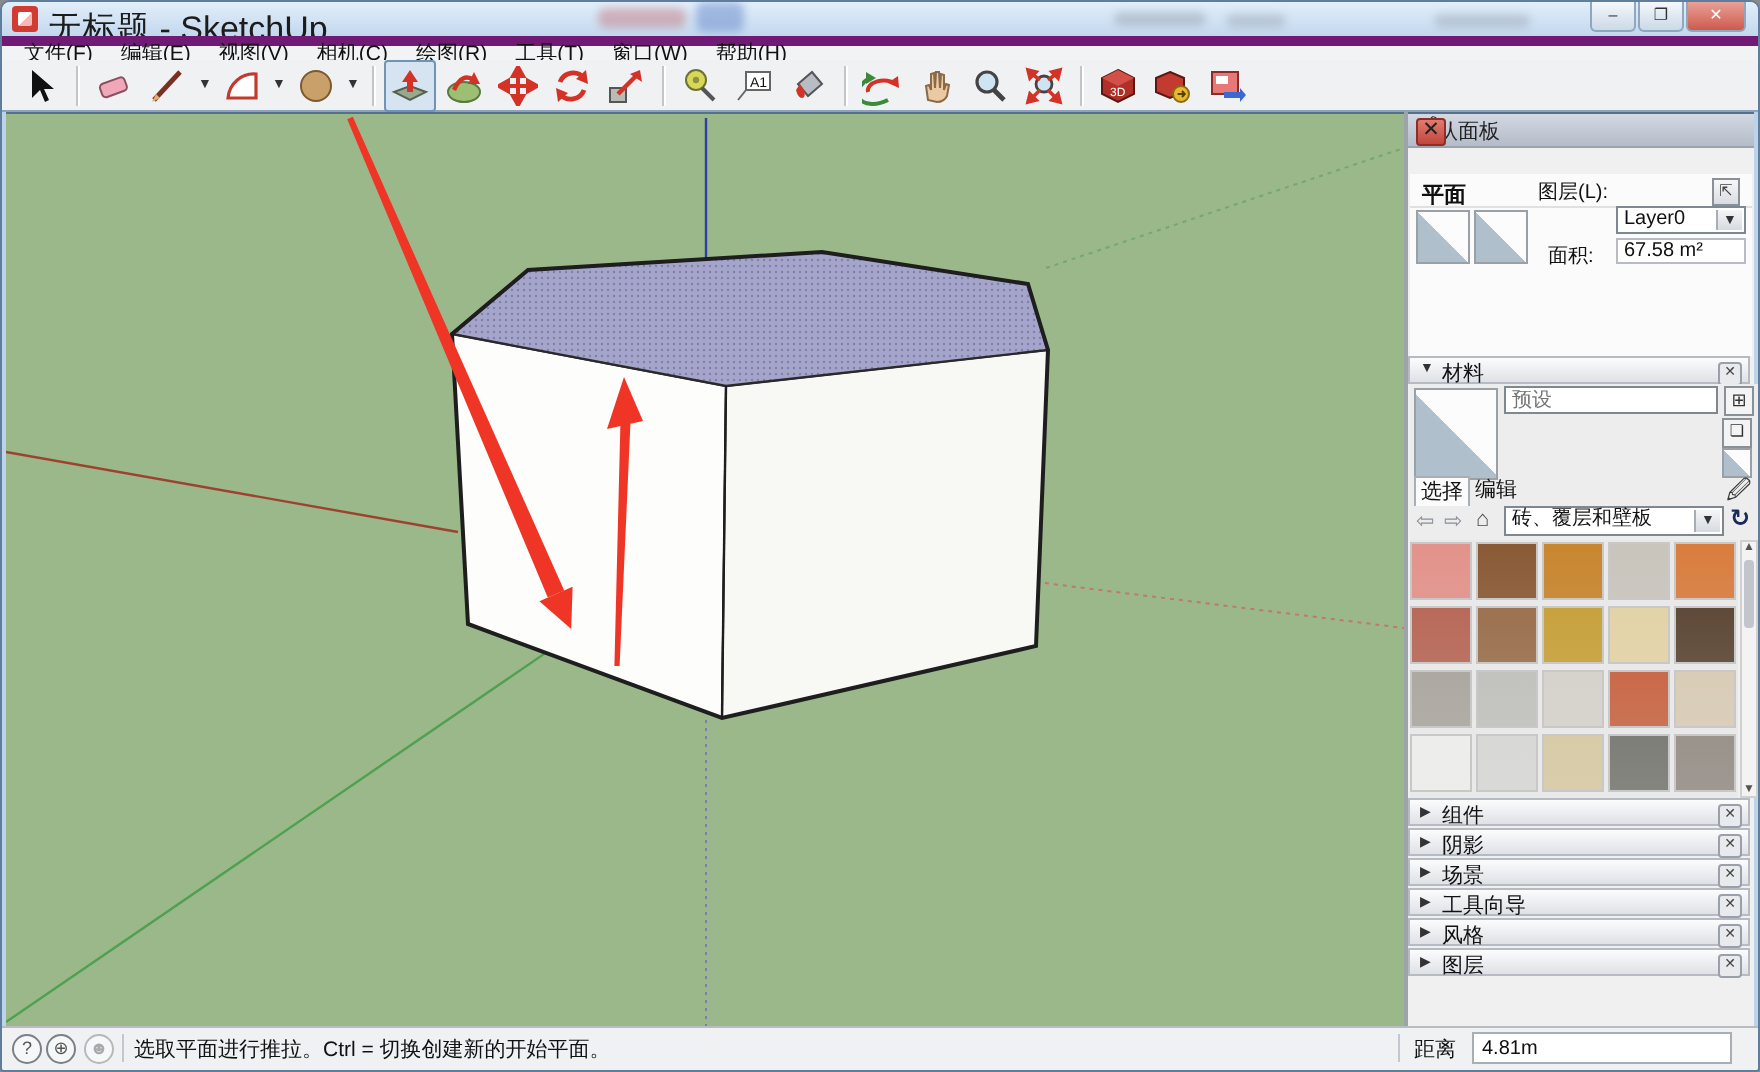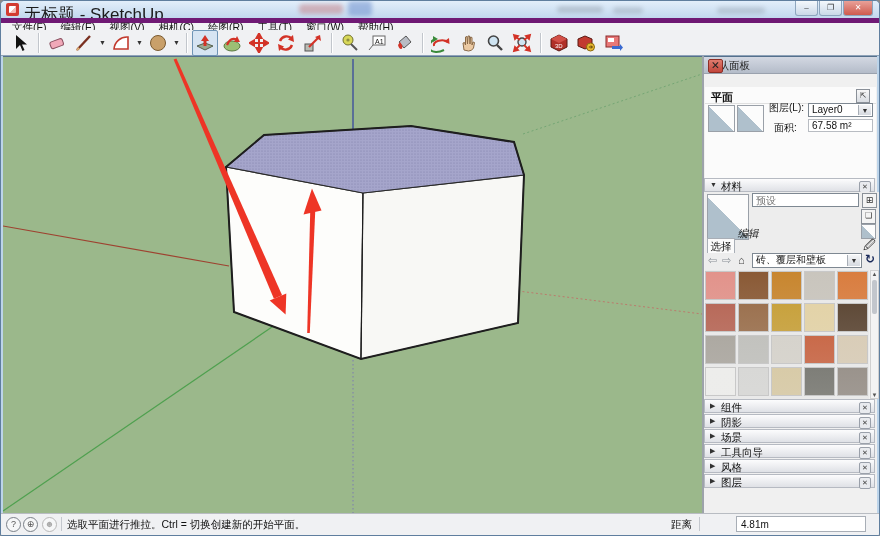--- a/index.html
+++ b/index.html
@@ -47,21 +47,21 @@
   .mat-grid{position:absolute;left:1px;top:213px;width:164px;height:129px;background:#E9E9E9;overflow:hidden;}
   .mat-cell{position:absolute;width:31px;height:29px;border:1px solid #C8C8C8;box-sizing:border-box;}
   .vscroll{position:absolute;left:166px;top:213px;width:9px;height:129px;background:#F3F3F3;border:1px solid #D0D0D0;box-sizing:border-box;}
   .vscroll .thumb{position:absolute;left:1px;top:9px;width:5px;height:34px;background:#C2C6CC;border-radius:2px;}
   .vscroll .sa{position:absolute;left:0;width:7px;font-size:6px;text-align:center;color:#555;}
   
   .statusbar{position:absolute;left:0;top:512px;width:100%;height:21px;background:#F0F1F3;border-top:1px solid #B8BCC2;}
   .st-ico{position:absolute;top:3px;width:13px;height:13px;border:1px solid #7A8088;border-radius:50%;font-size:9px;line-height:12px;text-align:center;color:#555;background:#F6F7F8;}
   .st-sep{position:absolute;top:3px;width:1px;height:14px;background:#C4C8CE;}
   .st-text{position:absolute;left:66px;top:4px;font-size:10.5px;color:#111;}
-  .measure-lbl{position:absolute;left:670px;top:4px;font-size:10.5px;color:#111;}
+  .measure-lbl{position:absolute;left:706px;top:4px;font-size:10.5px;color:#111;}
   .measure-box{position:absolute;left:735px;top:2px;width:130px;height:16px;background:#fff;border:1px solid #A8AEB6;font-size:10px;color:#111;padding:0 4px;box-sizing:border-box;font-family:"Liberation Sans",sans-serif;}
 </style>
 </head>
 <body>
 
 <div class="app">
 
   <div class="titlebar">
     <div class="app-icon"></div>
     <div class="title-text">无标题 - SketchUp</div>
@@ -280,21 +280,21 @@
         <span class="pin-icon">📌︎</span>
         <span class="btn-close-red">✕</span>
       </div>
 
       <div class="white-area" style="top:30px;height:91px;">
         <span class="lbl-s" style="left:6px;top:3px;font-weight:bold;font-size:11px;">平面</span>
         <span style="position:absolute;right:6px;top:2px;width:12px;height:12px;border:1px solid #8A9098;background:linear-gradient(#F8F8F8,#D8DCE2);font-size:8px;text-align:center;line-height:11px;color:#444;">⇱</span>
         <div style="position:absolute;left:0;top:16px;width:171px;height:1px;background:#E0E0E0;"></div>
         <div class="swatch-tri" style="position:absolute;left:3px;top:18px;width:27px;height:27px;"></div>
         <div class="swatch-tri" style="position:absolute;left:32px;top:18px;width:27px;height:27px;"></div>
-        <span class="lbl-s" style="left:64px;top:14px;">图层(L):</span>
+        <span class="lbl-s" style="left:64px;top:2px;">图层(L):</span>
         <div class="fld" style="left:103px;top:16px;width:65px;height:14px;">
           <span>Layer0</span>
           <span class="dd-arrow">▼</span>
         </div>
         <span class="lbl-s" style="left:69px;top:34px;">面积:</span>
         <div class="fld" style="left:103px;top:32px;width:65px;height:13px;border-color:#B8BCC2;">
           <span>67.58 m²</span>
         </div>
       </div>
 
@@ -303,21 +303,21 @@
         <span class="lbl">材料</span>
         <span class="xbox">✕</span>
       </div>
       <div style="position:absolute;left:1px;top:135px;width:175px;height:78px;background:#EDEDED;">
         <div class="swatch-tri" style="position:absolute;left:2px;top:2px;width:42px;height:46px;"></div>
         <input class="fld" style="left: 47px; top: 1px; width: 107px; height: 14px;" placeholder="预设">
         <span style="position:absolute;left:157px;top:1px;width:13px;height:13px;border:1px solid #8A9098;background:#F4F4F4;font-size:9px;line-height:12px;text-align:center;color:#333;">⊞</span>
         <span style="position:absolute;left:156px;top:17px;width:13px;height:13px;border:1px solid #8A9098;background:#F4F4F4;font-size:8px;line-height:12px;text-align:center;color:#333;">❏</span>
         <div class="swatch-tri" style="position:absolute;left:156px;top:32px;width:15px;height:15px;"></div>
         <div class="tab active" style="left:2px;top:46px;width:26px;">选择</div>
-        <div class="tab" style="left:30px;top:34px;width:26px;font-style:italic;">编辑</div>
+        <div class="tab" style="left:30px;top:46px;width:26px;">编辑</div>
         <span style="position:absolute;left:158px;top:44px;font-size:12px;color:#3A3A3A;transform:rotate(0deg);">🖉︎</span>
         <span class="nav-ico" style="left:3px;top:62px;">⇦</span>
         <span class="nav-ico" style="left:17px;top:62px;">⇨</span>
         <span style="position:absolute;left:33px;top:62px;font-size:11px;color:#4A4A4A;">⌂</span>
         <div class="fld" style="left:47px;top:61px;width:110px;height:15px;">
           <span>砖、覆层和壁板</span>
           <span class="dd-arrow">▼</span>
         </div>
         <span style="position:absolute;left:160px;top:60px;font-size:12px;color:#1A2A5A;font-weight:bold;">↻</span>
       </div>

